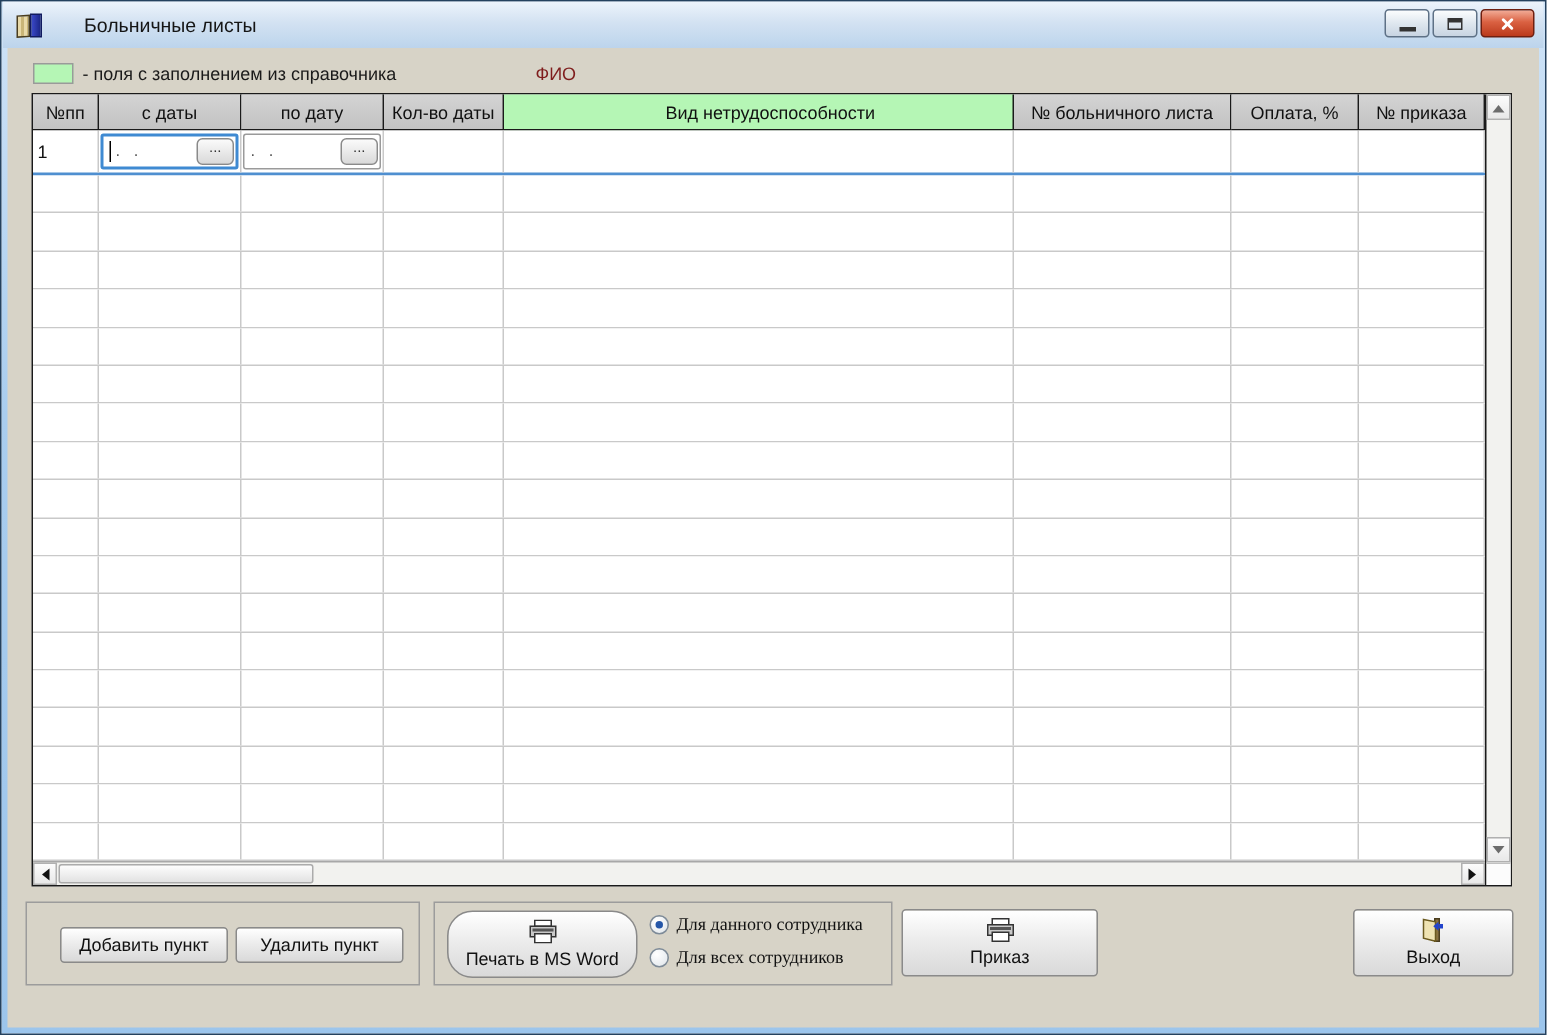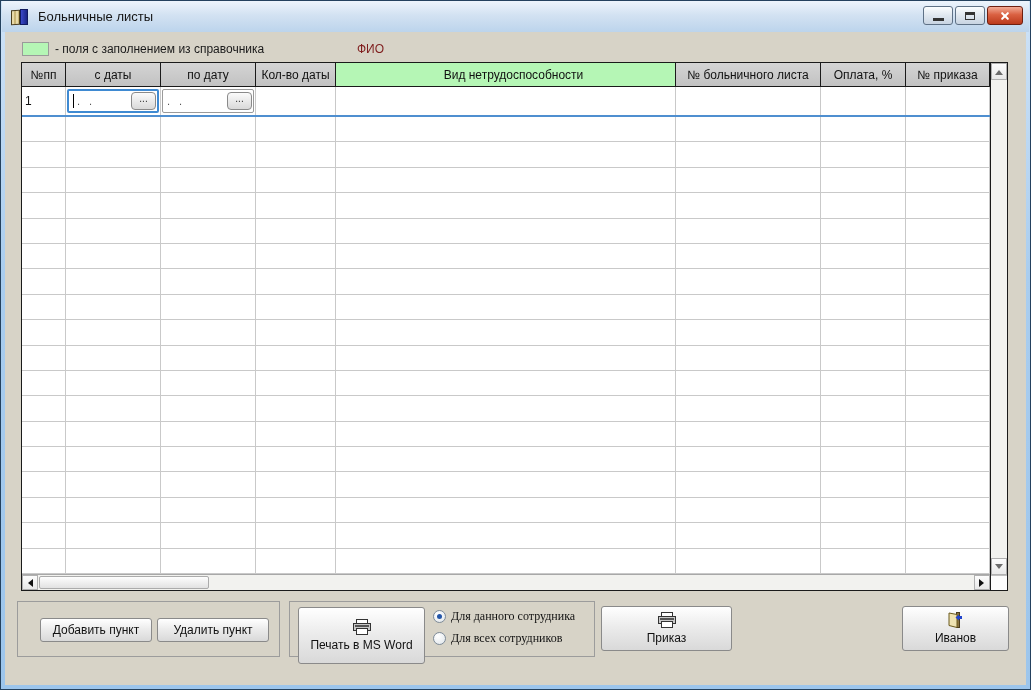--- a/index.html
+++ b/index.html
@@ -11,21 +11,21 @@
     border:1px solid #24415e; overflow:hidden; }
 
   
   .titlebar { position:absolute; left:1px; top:0; right:1px; height:31px;
     background:linear-gradient(#edf4fc,#d3e2f2 45%,#bcd4ec);
     display:flex; align-items:center; padding-left:9px; }
   .app-icon { position:relative; width:20px; height:17px; }
   .bk { position:absolute; bottom:0; border:1px solid #4a3d1e; }
   .b1 { left:0; width:9px; height:15px; background:repeating-linear-gradient(90deg,#e8d9a8 0 2px,#c9b577 2px 4px); transform:skewY(-4deg); }
   .b2 { left:9px; width:8px; height:16px; background:linear-gradient(90deg,#3b49c9,#1a2586); border-color:#101a5e; }
-  .title { margin-left:7px; font-size:13px; color:#151515; }
+  .title { margin-left:25px; font-size:13px; color:#151515; }
 
   .winbtns { position:absolute; top:5px; right:7px; display:flex; gap:2px; }
   .btnwin { width:30px; height:19px; border:1px solid #5e7186; border-radius:3px;
     background:linear-gradient(#fbfdfe,#dfe7ef 50%,#c8d4e2);
     display:flex; align-items:center; justify-content:center; padding:0; }
   .btnclose { width:36px; border-color:#6e1f10;
     background:linear-gradient(#f2ab96,#da6142 45%,#bb3a1c); }
   .glyph-min { width:11px; height:3px; background:#333; margin-top:8px; }
   .glyph-max { width:10px; height:8px; border:1px solid #333; border-top:3px solid #333; background:transparent; }
   .glyph-close { position:relative; width:12px; height:12px; }
@@ -92,21 +92,21 @@
 
   
   .groupbox { position:absolute; border:1px solid #9c9c9c; background:transparent; }
   .group-edit { left:12px; top:569px; width:263px; height:56px; }
   .group-print { left:284px; top:569px; width:306px; height:56px; }
   .btn { border:1px solid #8a8a8a; border-radius:3px; font-family:inherit;
     background:linear-gradient(#ffffff,#ececec 45%,#d9d9d9); font-size:12px; color:#111; }
   .btn-add { position:absolute; left:22px; top:16px; width:112px; height:24px; }
   .btn-del { position:absolute; left:139px; top:16px; width:112px; height:24px; }
   .btn-big { display:flex; flex-direction:column; align-items:center; justify-content:center; gap:3px; }
-  .btn-print { position:absolute; left:8px; top:5px; width:127px; height:57px; }
+  .btn-print { position:absolute; left:8px; top:5px; width:127px; height:45px;border-radius:17px; }
   .radios { position:absolute; left:143px; top:7px; display:flex; flex-direction:column; gap:7px; }
   .radiorow { display:flex; align-items:center; gap:5px; font-size:12px; color:#111; white-space:nowrap;font-family:Liberation Serif, serif; }
   .radio { width:13px; height:13px; border-radius:50%; border:1px solid #7e8b98;
     background:radial-gradient(circle at 35% 30%, #ffffff, #dfe5ea); flex:0 0 auto; position:relative; }
   .radio.sel::after { content:""; position:absolute; left:3px; top:3px; width:5px; height:5px;
     border-radius:50%; background:#2456a8; }
   .btn-order { position:absolute; left:596px; top:574px; width:131px; height:45px; }
   .btn-exit  { position:absolute; left:897px; top:574px; width:107px; height:45px; }
 </style>
 </head>
@@ -419,17 +419,17 @@
       <span>Приказ</span>
     </button>
 
     <button class="btn btn-big btn-exit">
       <svg width="17" height="16" viewBox="0 0 17 16">
         <rect x="9.5" y="0.5" width="3" height="15" fill="#8a7340" stroke="#4a3d1e"></rect>
         <polygon points="2,1 10,2.5 10,15.5 2,13.5" fill="#efe3b2" stroke="#6b5a1f"></polygon>
         <rect x="12" y="4" width="3" height="3" fill="#2244cc"></rect>
         <polygon points="12,2.5 12,8.5 8.5,5.5" fill="#2244cc"></polygon>
       </svg>
-      <span>Иванов</span>
+      <span>Выход</span>
     </button>
 
   </div>
 </div>
 
 </body></html>

